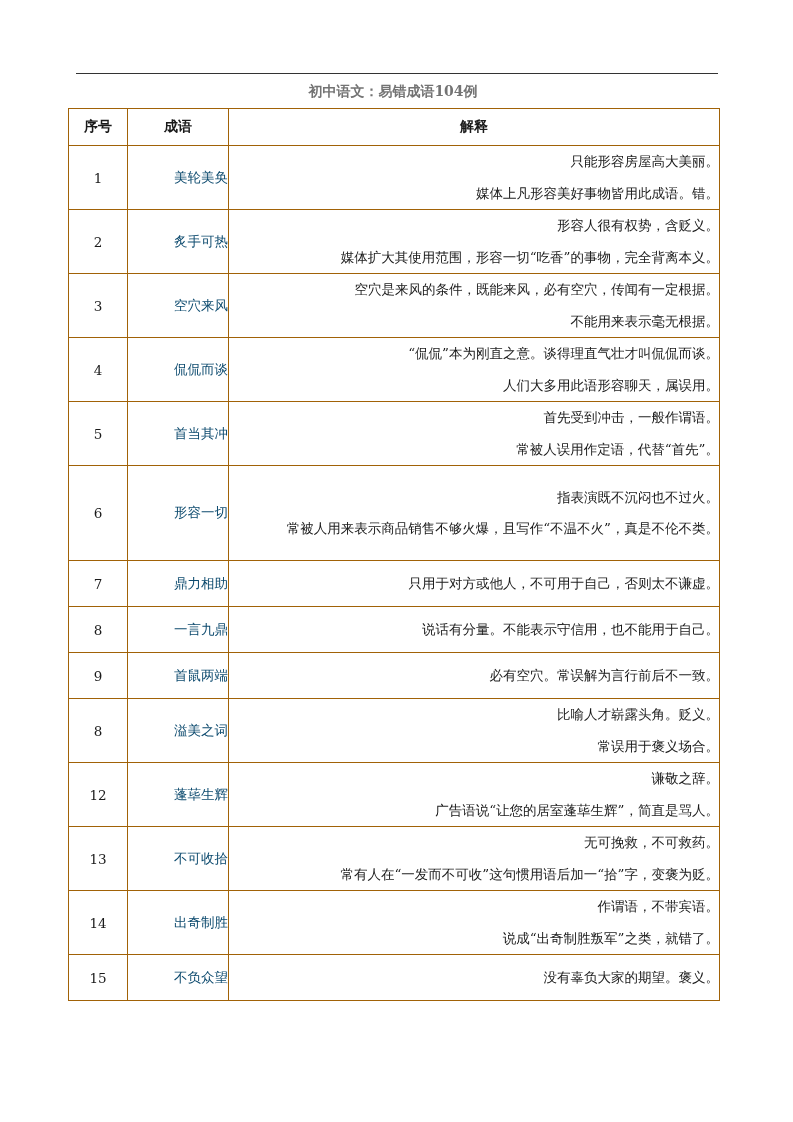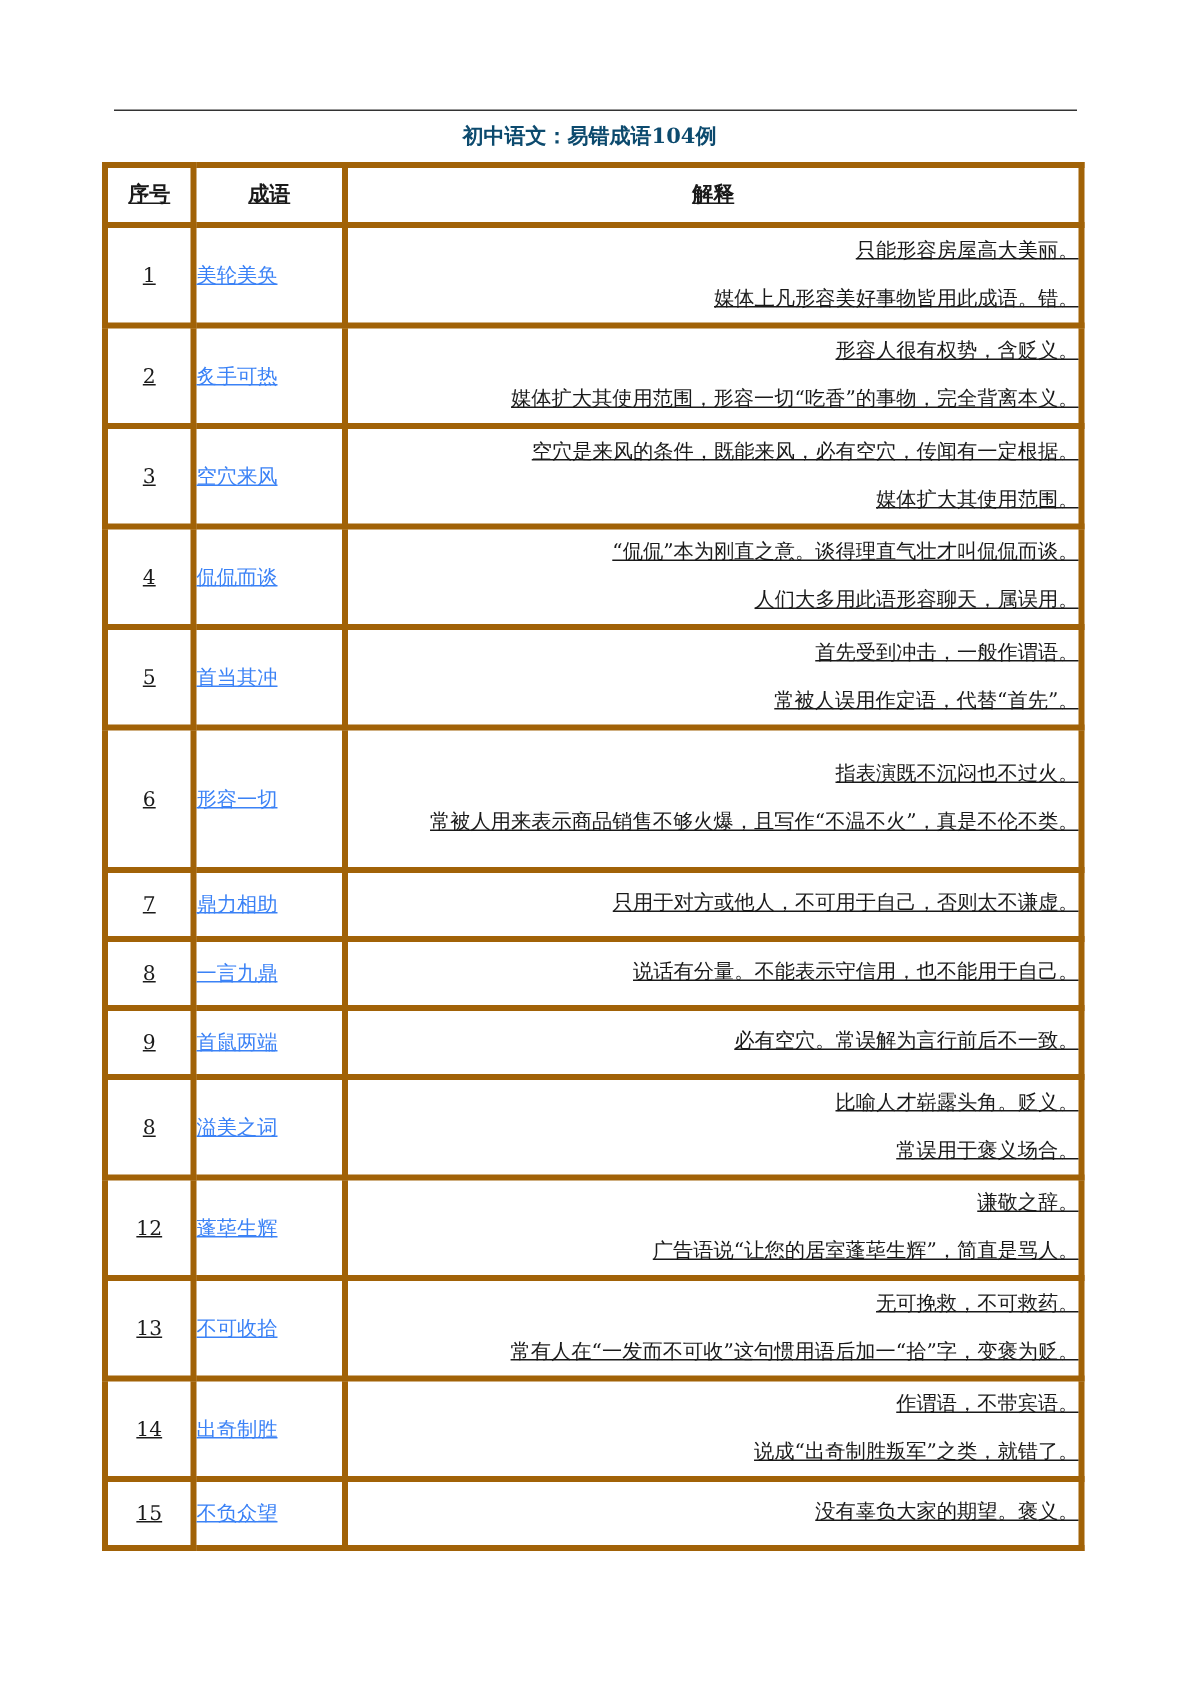--- a/index.html
+++ b/index.html
@@ -1,25 +1,25 @@
 <!DOCTYPE html>
 <html><head>
 <meta charset="utf-8">
 <style>
   html, body { margin:0; padding:0; background:#ffffff; }
   body { width:793px; height:1122px; position:relative; overflow:hidden;
          font-family:"DejaVu Serif","Liberation Serif",serif; color:#1a1a1a; }
   .topline { position:absolute; left:76px; top:73px; width:642px; height:0; border-top:1.3px solid #333; }
   .doc-title { position:absolute; left:68px; top:80px; width:650px; text-align:center;
-               font-size:14px; font-weight:bold; color:#0c4a6e; line-height:22px; }
+               font-size:14px; font-weight:bold; color:#737373; line-height:22px; }
   table { position:absolute; left:68px; top:108px; border-collapse:collapse; width:651px; table-layout:fixed; }
-  td, th { border:4px solid #a16207; font-size:13.5px; padding:0;text-decoration:underline; }
+  td, th { border:1px solid #a16207; font-size:13.5px; padding:0; }
   th { font-weight:bold; height:36px; font-size:14px; }
   td.num { text-align:center; }
-  td.idiom { text-align:left; color:#3b82f6; }
+  td.idiom { text-align:right; color:#0c4a6e; }
   td.exp { padding-left:8px; line-height:31.5px; text-align:right; }
   td.exp div { white-space:normal; }
   col.c1 { width:59px; } col.c2 { width:101px; } col.c3 { width:491px; }
 </style>
 </head>
 <body>
 
 <div class="topline"></div>
 <div class="doc-title">初中语文：易错成语104例</div>
 
@@ -51,21 +51,21 @@
         <td class="exp">
           <div>形容人很有权势，含贬义。</div>
           <div>媒体扩大其使用范围，形容一切“吃香”的事物，完全背离本义。</div>
         </td>
       </tr>
       <tr style="height: 63px;">
         <td class="num">3</td>
         <td class="idiom">空穴来风</td>
         <td class="exp">
           <div>空穴是来风的条件，既能来风，必有空穴，传闻有一定根据。</div>
-          <div>媒体扩大其使用范围。</div>
+          <div>不能用来表示毫无根据。</div>
         </td>
       </tr>
       <tr style="height: 63px;">
         <td class="num">4</td>
         <td class="idiom">侃侃而谈</td>
         <td class="exp">
           <div>“侃侃”本为刚直之意。谈得理直气壮才叫侃侃而谈。</div>
           <div>人们大多用此语形容聊天，属误用。</div>
         </td>
       </tr>

